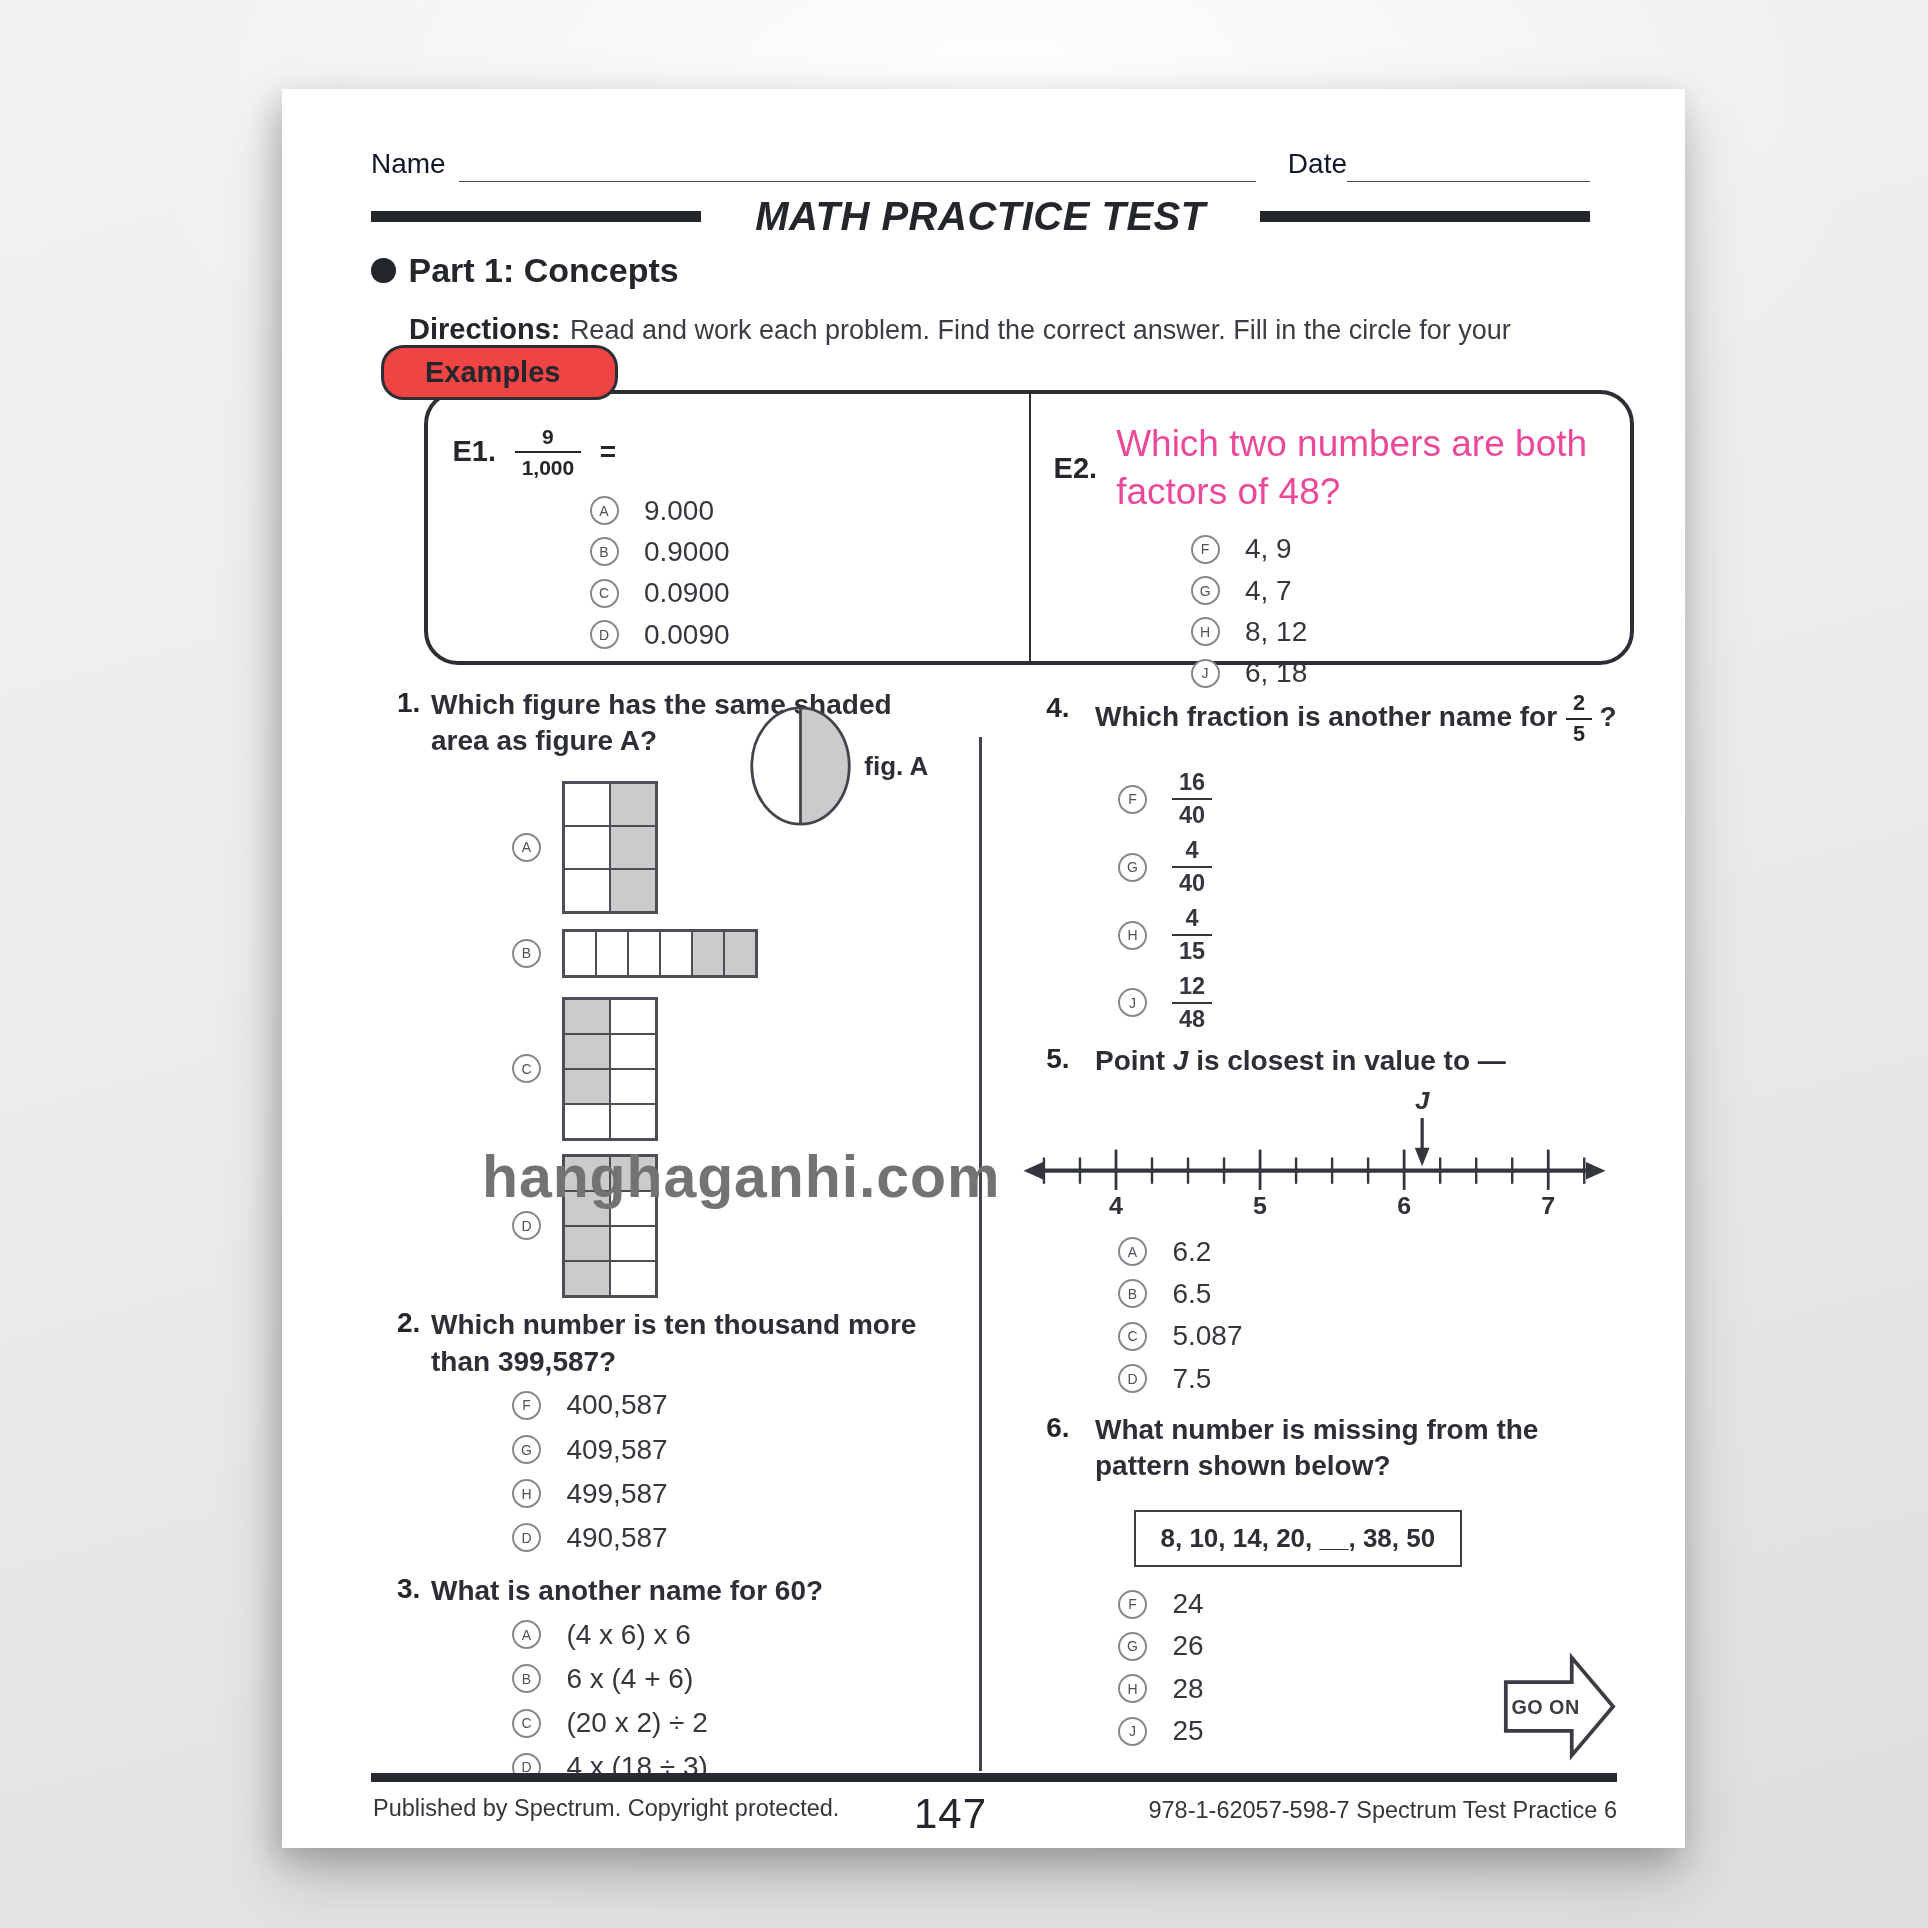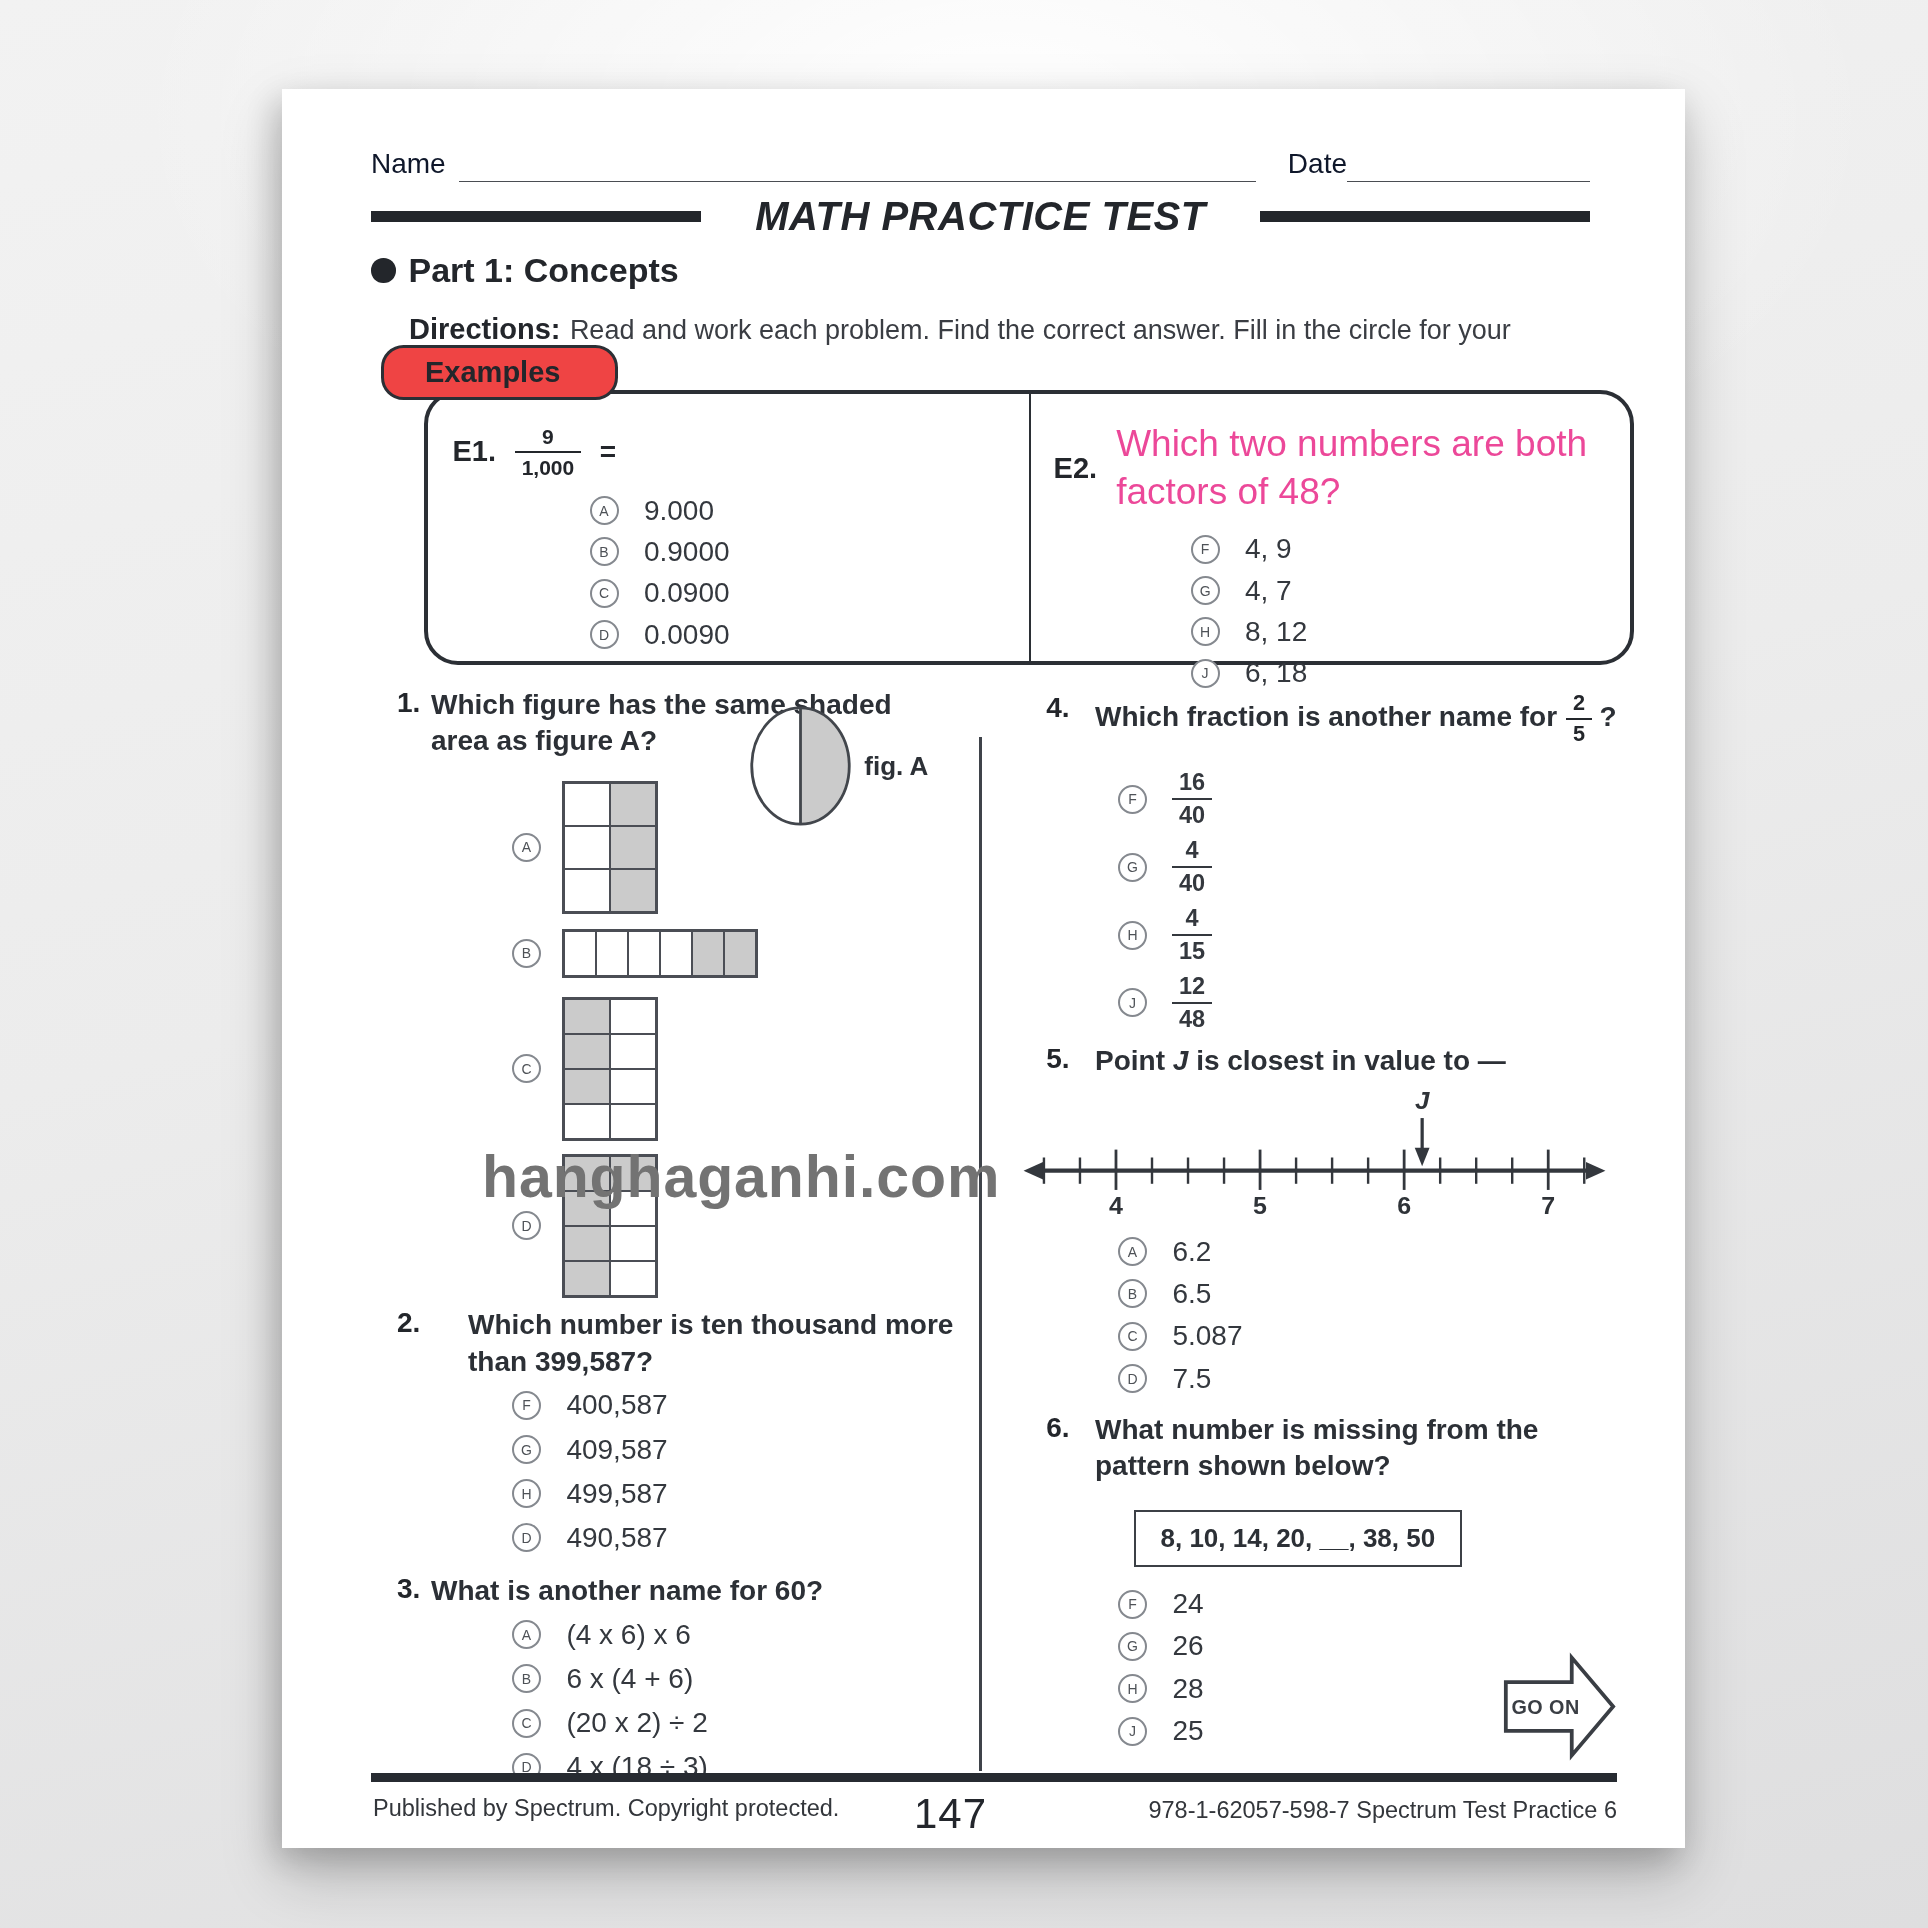--- a/index.html
+++ b/index.html
@@ -48,21 +48,21 @@
   
   .col-div{position:absolute;left:697px;top:648px;width:2.8px;height:1034px;background:#3f434a;}
   .col-left{position:absolute;left:89px;top:598px;width:607px;}
   .col-right{position:absolute;left:753px;top:603px;width:589px;}
   .q-head{display:flex;align-items:flex-start;}
   .q-num{font-weight:bold;font-size:28px;color:#23262b;flex:0 0 60px;padding-left:26px;box-sizing:border-box;}
   .col-right .q-num{padding-left:11.3px;}
   .q-text{font-weight:bold;font-size:28px;line-height:1.3;color:#2c3036;}
   .q1-wrap{position:relative;}
   .q1-wrap .q-text{width:471px;}
-  .q2-text{width:490px;margin-left:37px;}
+  .q2-text{width:490px;}
   .q6-text{width:452px;}
   .fig-a{position:absolute;left:377px;top:17px;display:flex;align-items:center;gap:11.3px;}
   .fig-a-label{font-weight:bold;font-size:26px;color:#2c3036;}
   
   .opt-row{display:flex;align-items:center;margin-bottom:12.2px;}
   .bubble{width:29px;height:29px;border:2.4px solid #85898f;border-radius:50%;display:flex;align-items:center;justify-content:center;font-size:14px;color:#4e5257;background:#fff;flex:0 0 auto;box-sizing:border-box;}
   .opt-label{margin-left:25.4px;font-size:28px;color:#34383e;white-space:nowrap;}
   .opt-frac{color:#34383e;font-size:23.5px;font-weight:bold;}
   .main-opts{margin-left:141px;}
   .right-opts{margin-left:83px;}

